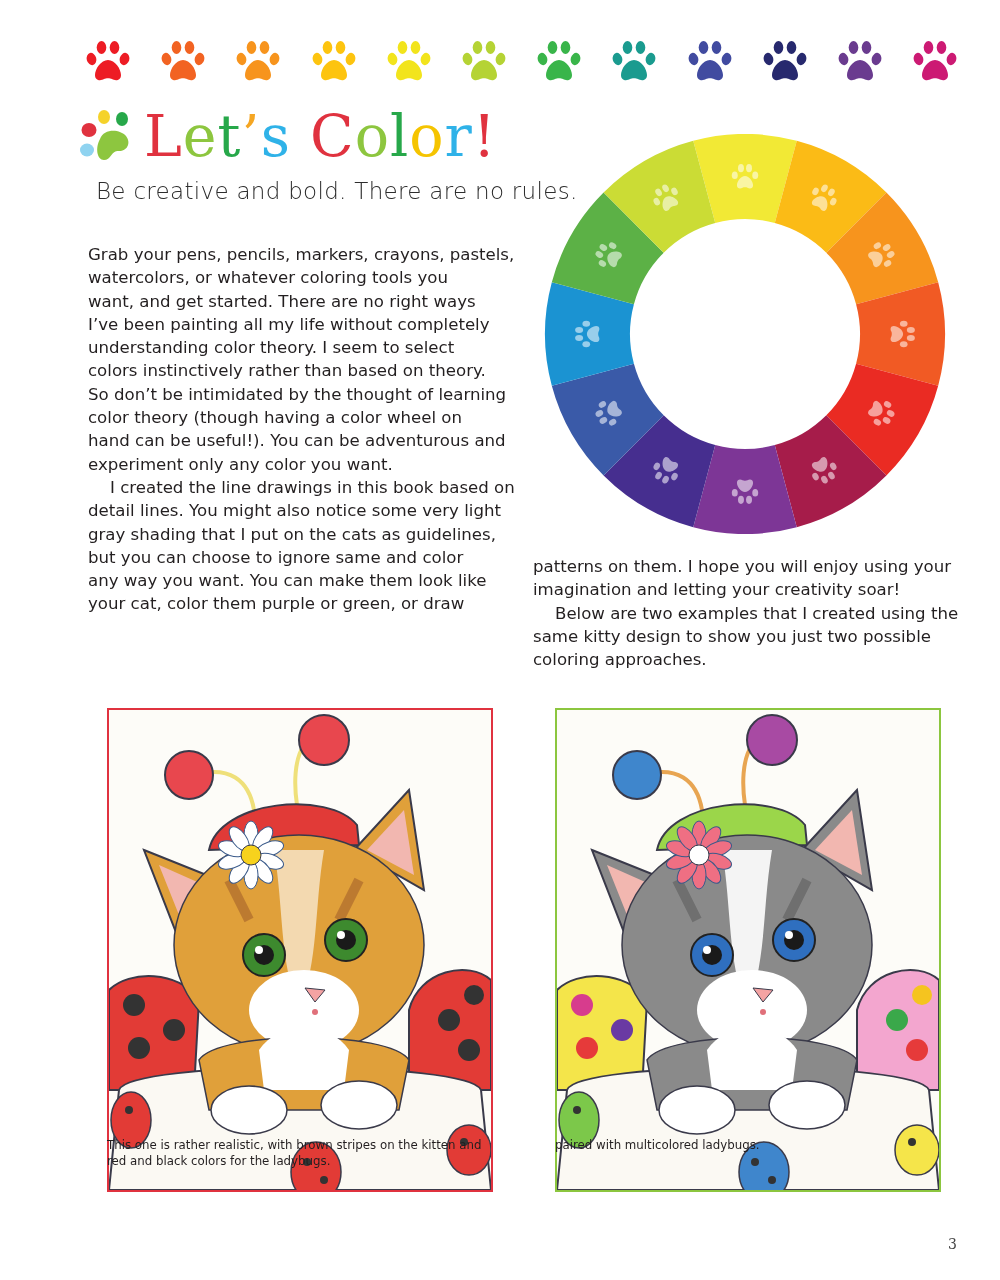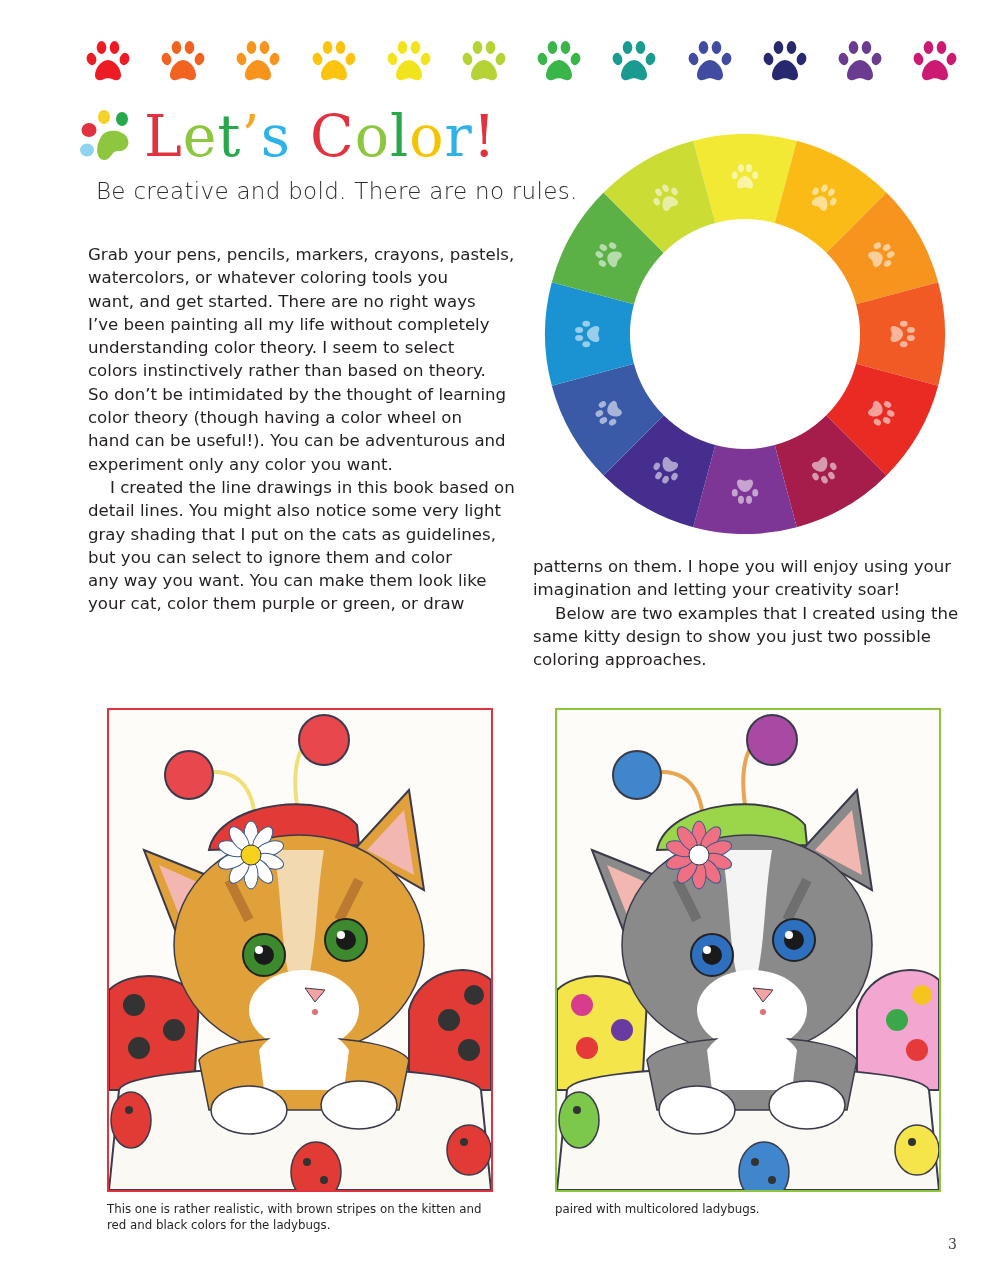--- a/index.html
+++ b/index.html
@@ -11,21 +11,21 @@
   .title { position:absolute; left:66px; top:0; font-family:"DejaVu Serif", serif; font-size:57px; line-height:56px; letter-spacing:1px; white-space:nowrap; font-weight:normal; }
   .subtitle { position:absolute; left:96px; top:178px; font-family:"DejaVu Sans", sans-serif; font-size:23px; font-weight:200; color:#2d2d2d; letter-spacing:0.3px; white-space:nowrap; }
   .body-col { position:absolute; left:88px; top:233px; width:430px; font-size:16.6px; line-height:23.3px; color:#231f20;margin-top:10px; }
   .line { display:block; white-space:nowrap; }
   .indent { padding-left:22px; }
   .body-right { position:absolute; left:533px; top:555px; width:430px; font-size:16.6px; line-height:23.3px; color:#231f20; }
   .wheel { position:absolute; left:540px; top:134px; width:410px; height:400px; }
   .frame { position:absolute; top:708px; width:382px; height:480px; border:2px solid; background:#fdfcf8; overflow:hidden; }
   .frame.left { left:107px; border-color:#e0323f; }
   .frame.right { left:555px; border-color:#8cc63f; }
-  .caption { position:absolute; top:1201px; font-size:11.8px; line-height:16px; color:#231f20; width:390px; }
+  .caption { position:absolute; top:1137px; font-size:11.8px; line-height:16px; color:#231f20; width:390px; }
   .caption.left { left:107px; }
   .caption.right { left:555px; }
   .page-num { position:absolute; right:43px; top:1236px; font-family:"DejaVu Serif", serif; font-size:14px; color:#444; }
 </style>
 </head>
 <body>
 
 <div class="paw-row" id="pawRow">
     <div class="paw" style="left: 0px;"><svg viewBox="0 0 46 42" width="46" height="42">
     <ellipse cx="6.5" cy="19" rx="4.8" ry="6.2" fill="#ed1c24" transform="rotate(-15 6.5 19)"></ellipse>
@@ -133,21 +133,21 @@
     <span class="line">I’ve been painting all my life without completely</span>
     <span class="line">understanding color theory. I seem to select</span>
     <span class="line">colors instinctively rather than based on theory.</span>
     <span class="line">So don’t be intimidated by the thought of learning</span>
     <span class="line">color theory (though having a color wheel on</span>
     <span class="line">hand can be useful!). You can be adventurous and</span>
     <span class="line">experiment only any color you want.</span>
     <span class="line indent">I created the line drawings in this book based on</span>
     <span class="line">detail lines. You might also notice some very light</span>
     <span class="line">gray shading that I put on the cats as guidelines,</span>
-    <span class="line">but you can select to ignore them and color</span>
+    <span class="line">but you can choose to ignore same and color</span>
     <span class="line">any way you want. You can make them look like</span>
     <span class="line">your cat, color them purple or green, or draw</span>
   </div>
 
 <div class="body-right" id="bodyRight">
     <span class="line">patterns on them. I hope you will enjoy using your</span>
     <span class="line">imagination and letting your creativity soar!</span>
     <span class="line indent">Below are two examples that I created using the</span>
     <span class="line">same kitty design to show you just two possible</span>
     <span class="line">coloring approaches.</span>

